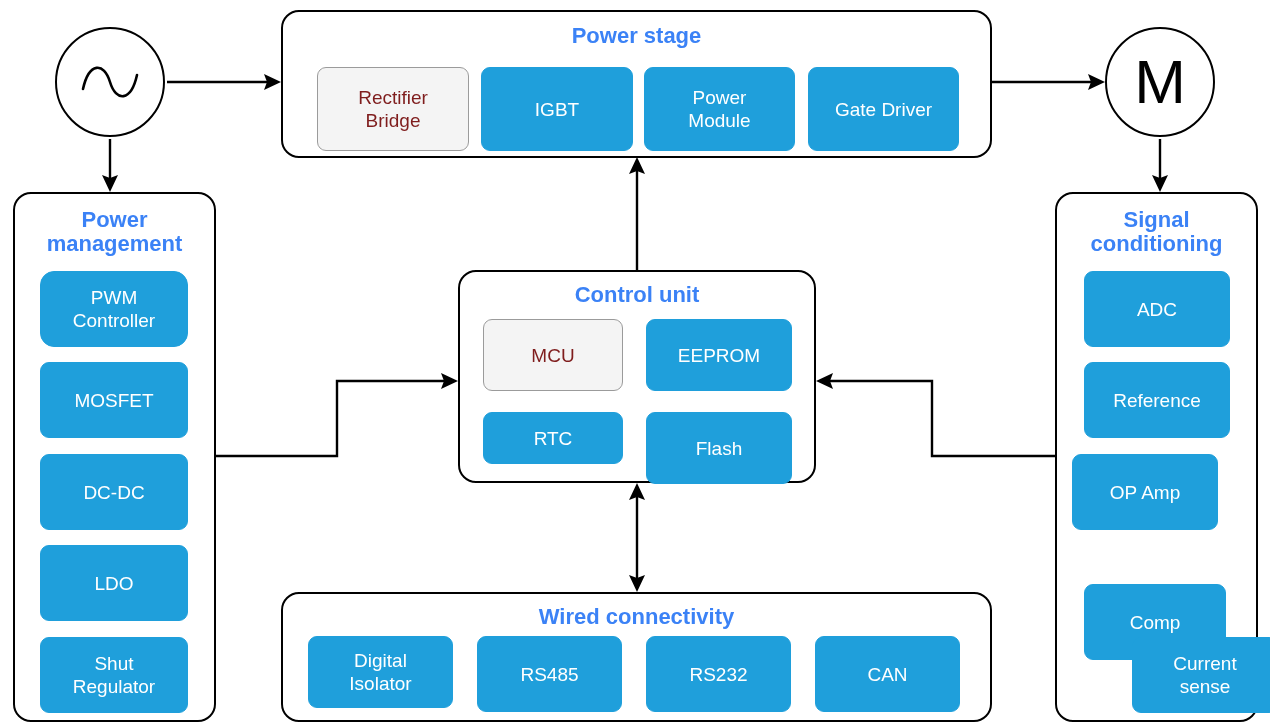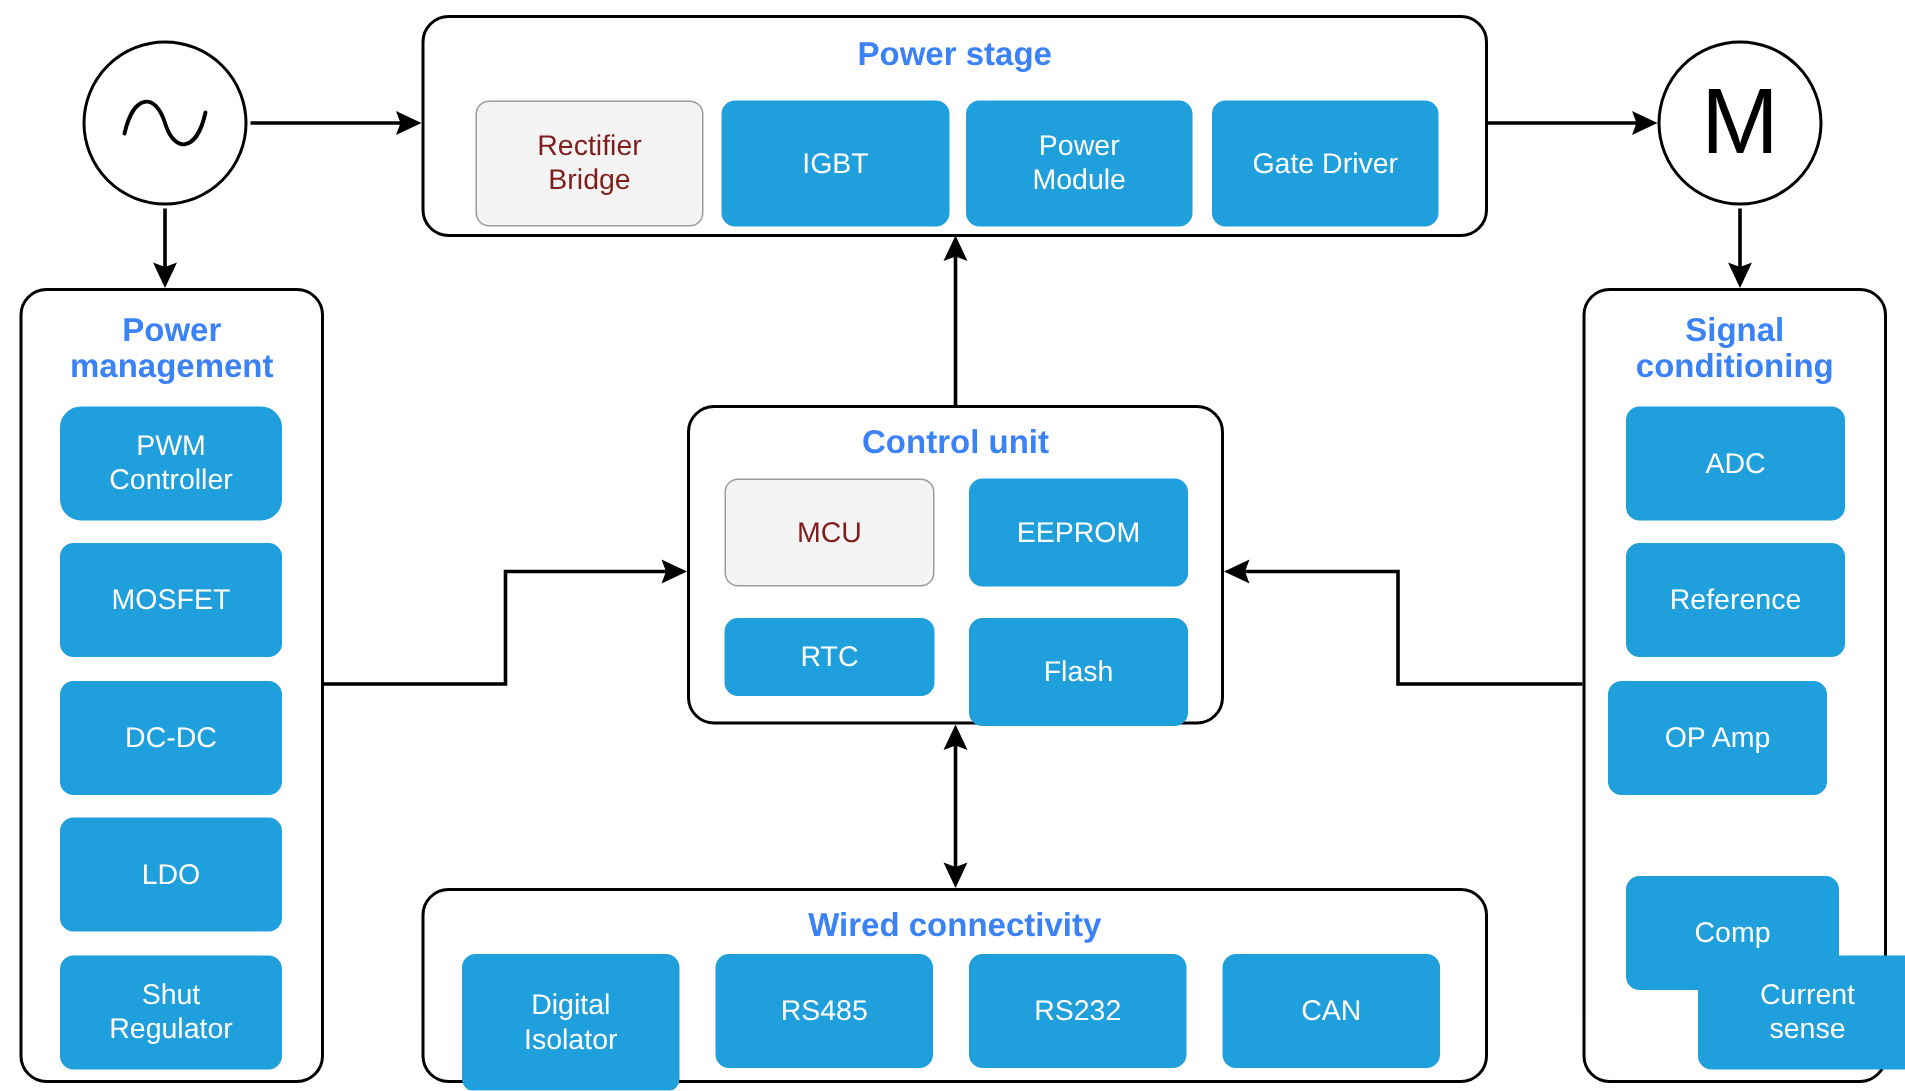--- a/index.html
+++ b/index.html
@@ -150,21 +150,21 @@
     <div class="block blue" style="left:27px; top:77px; width:146px; height:76px;">ADC</div>
     <div class="block blue" style="left:27px; top:168px; width:146px; height:76px;">Reference</div>
     <div class="block blue" style="left:15px; top:260px; width:146px; height:76px;">OP Amp</div>
     <div class="block blue" style="left:27px; top:369px; width:142px; height:76px;margin-top:21px;">Comp</div>
     <div class="block blue" style="left:27px; top:443px; width:146px; height:76px;margin-left:48px;">Current
 sense</div>
   </div>
 
   <div class="group" style="left:281px; top:592px; width:711px; height:130px;">
     <div class="group-title" style="top:11px;">Wired connectivity</div>
-    <div class="block blue" style="left:25px; top:42px; width:145px; height:92px;">Digital
+    <div class="block blue" style="left:25px; top:42px; width:145px; height:72px;">Digital
 Isolator</div>
     <div class="block blue" style="left:194px; top:42px; width:145px; height:76px;">RS485</div>
     <div class="block blue" style="left:363px; top:42px; width:145px; height:76px;">RS232</div>
     <div class="block blue" style="left:532px; top:42px; width:145px; height:76px;">CAN</div>
   </div>
 
   <svg class="conn" style="left:0; top:0;" width="1270" height="727" viewBox="0 0 1270 727">
 
     <g>
       <line x1="167" y1="82" x2="270" y2="82"></line>

